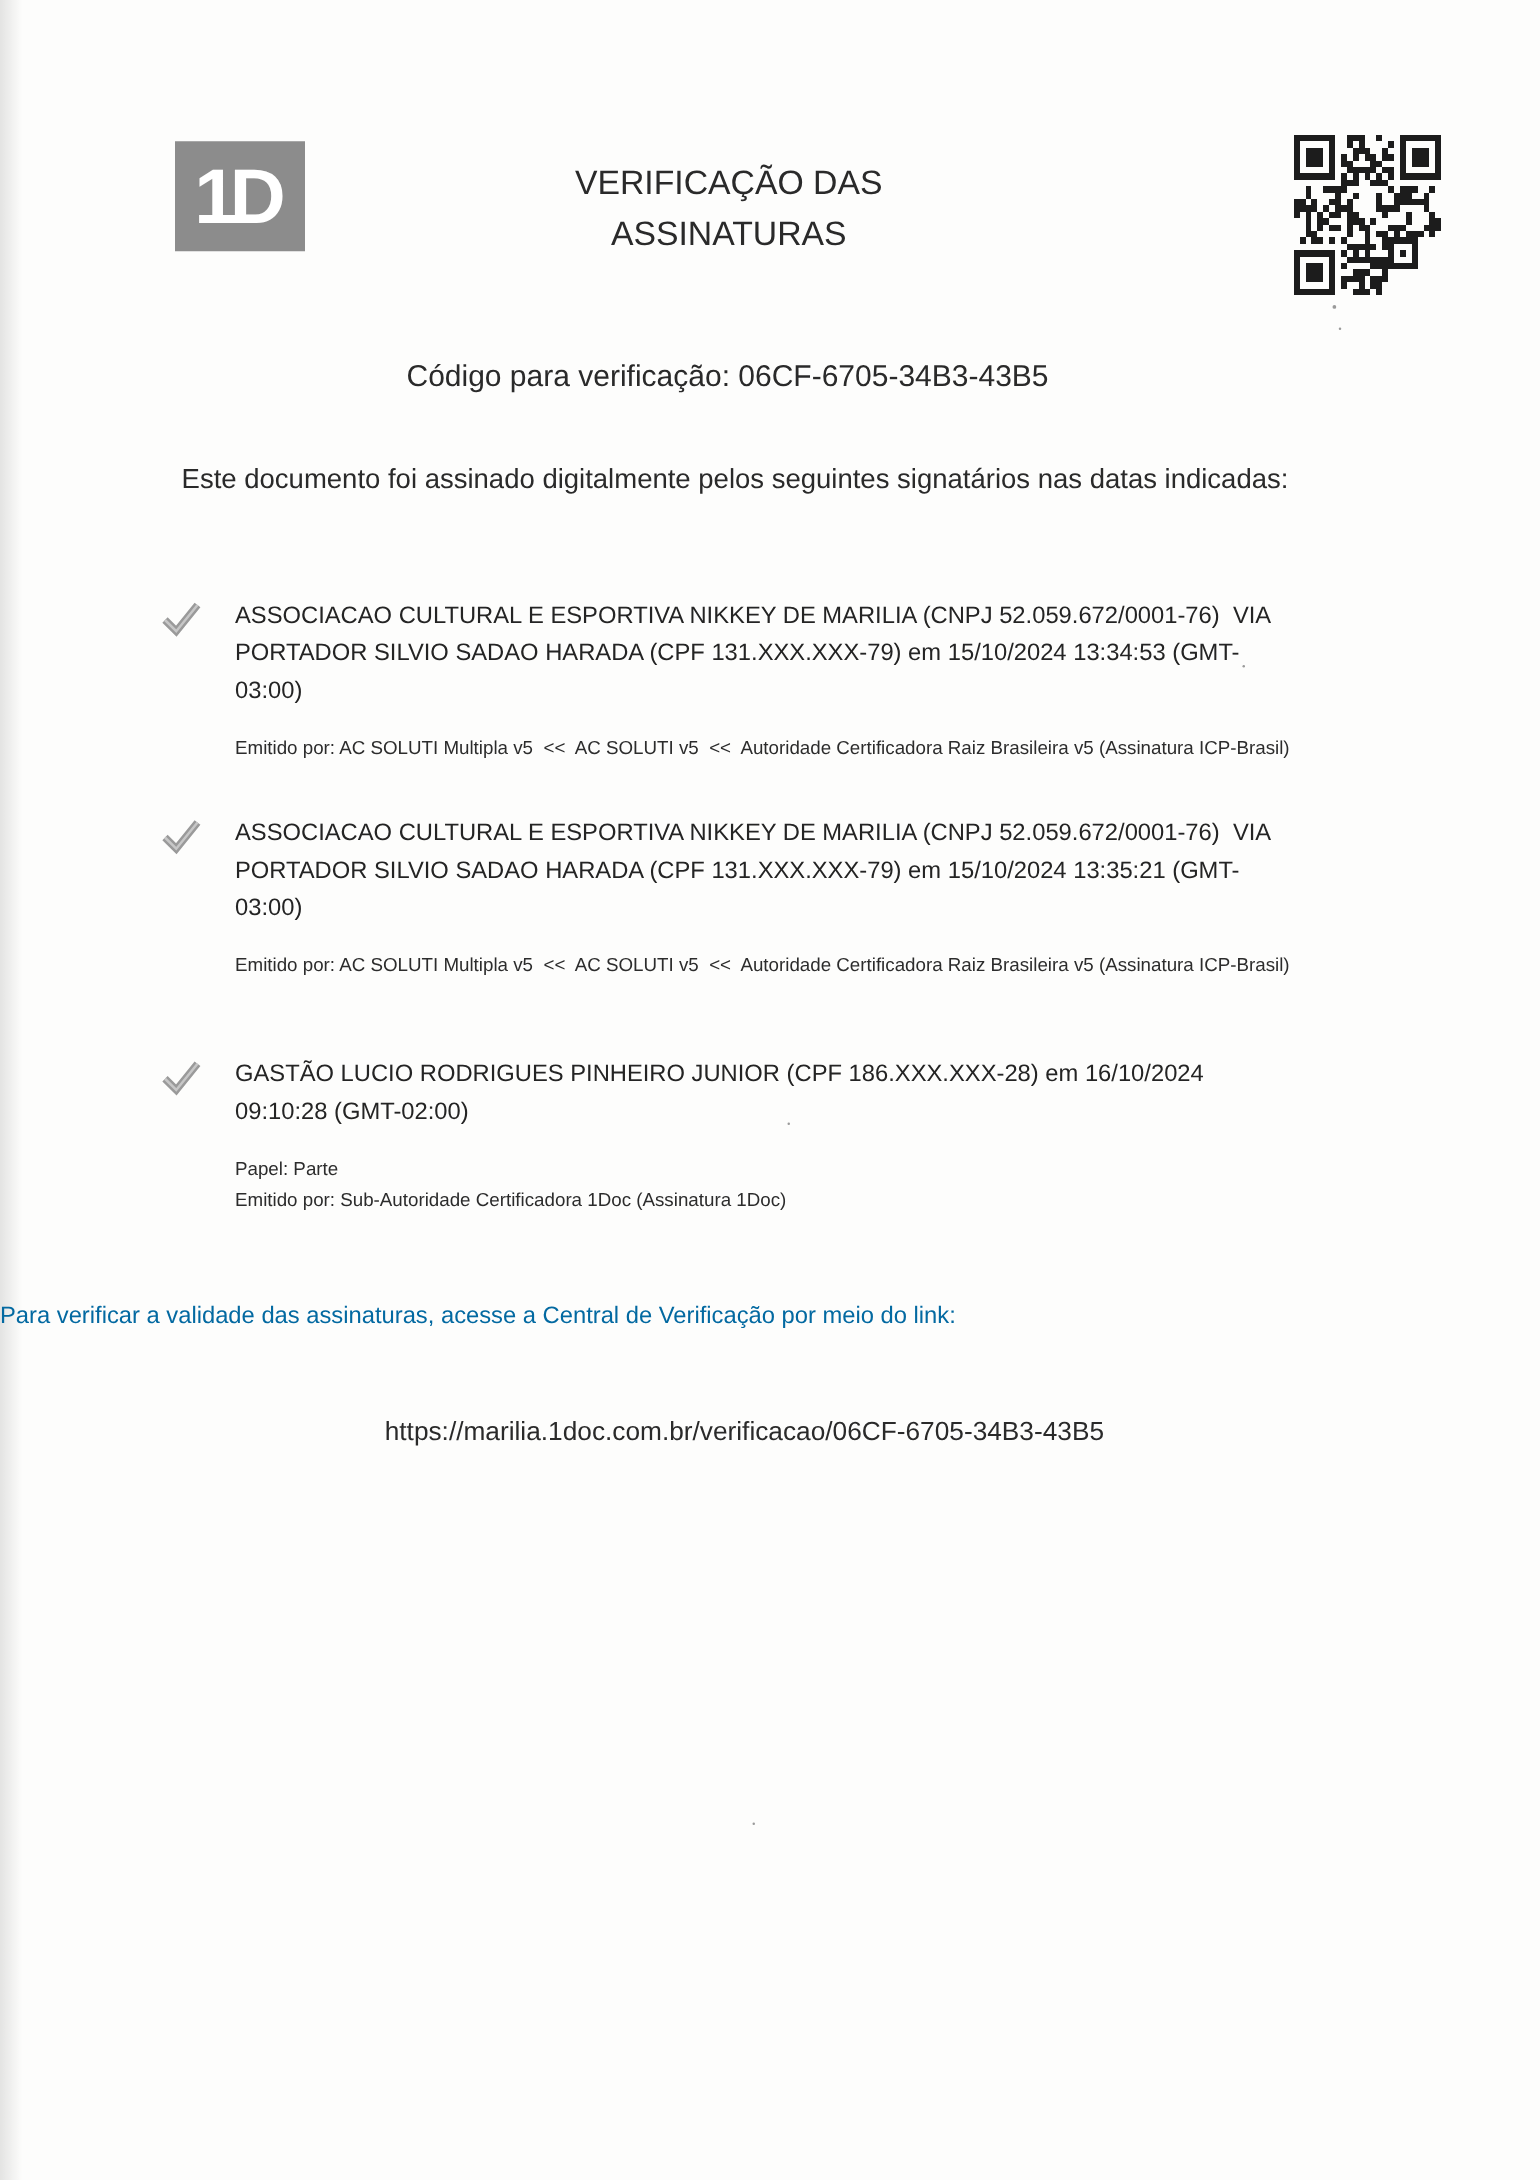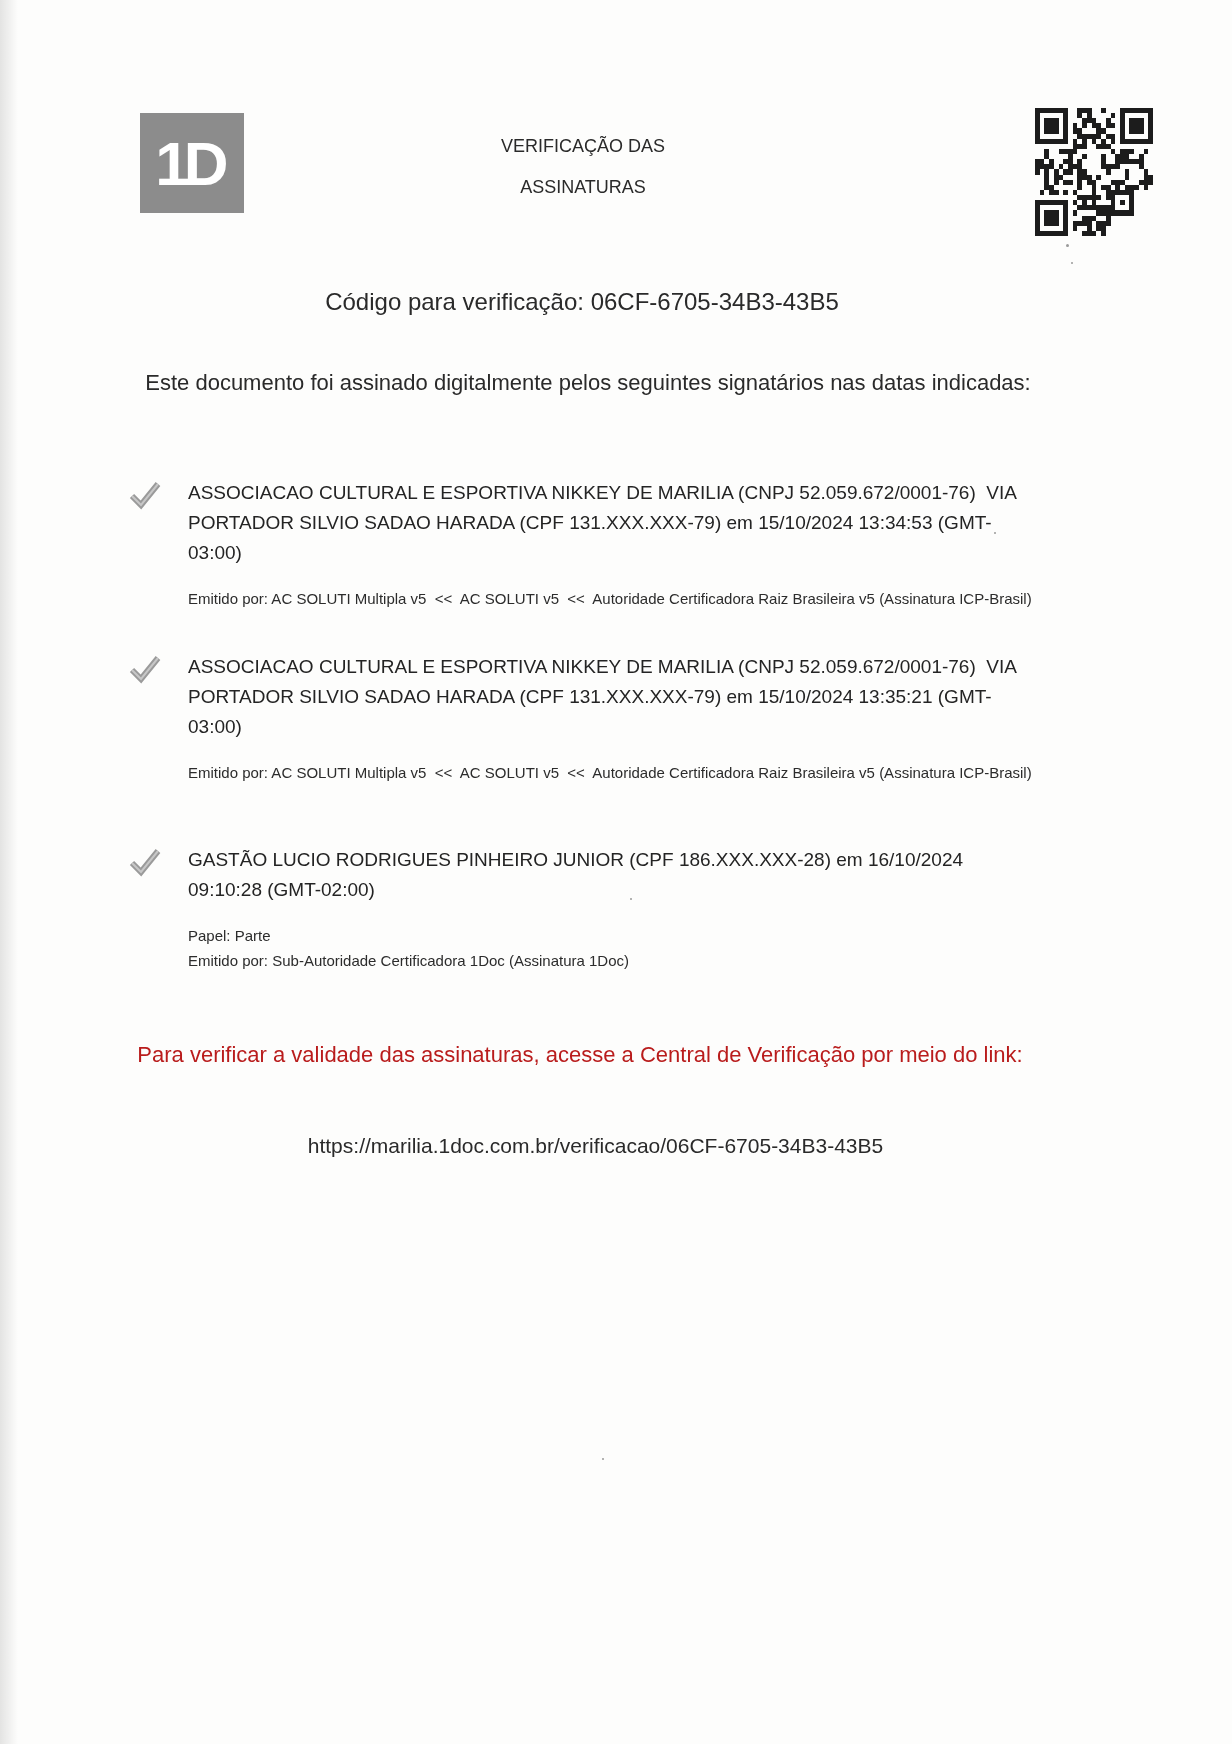--- a/index.html
+++ b/index.html
@@ -10,31 +10,31 @@
     background:#fdfdfc;
     font-family:"Liberation Sans", sans-serif;
     color:#222;
     overflow:hidden;
   }
   .scan-edge{
     position:absolute;left:0;top:0;bottom:0;width:18px;
     background:linear-gradient(to right, rgba(0,0,0,0.10), rgba(0,0,0,0));
   }
   .logo{
-    position:absolute;left:140px;top:113px;width:104px;height:100px;
+    position:absolute;left:140px;top:113px;width:104px;height:88px;
     background:#8c8c8c;
     display:flex;align-items:center;justify-content:center;
   }
   .logo-glyph{
     color:#ffffff;font-weight:bold;font-size:62px;letter-spacing:-6px;
     transform:translateX(-3px);
   }
   .doc-title{
     position:absolute;left:383px;top:126px;width:400px;
-    text-align:center;font-size:18px;line-height:41px;color:#2a2a2a;
+    text-align:center;font-size:27px;line-height:41px;color:#2a2a2a;
   }
   .qr-wrap{
     position:absolute;left:1035px;top:108px;width:118px;height:128px;
   }
   .code-line{
     position:absolute;left:0;right:68px;top:288px;
     text-align:center;font-size:24px;color:#2a2a2a;
   }
   .intro-line{
     position:absolute;left:0;right:56px;top:370px;
@@ -50,21 +50,21 @@
     position:absolute;left:60px;top:0;width:844px;
   }
   .sig-main{
     font-size:19px;line-height:30px;color:#242424;white-space:pre-wrap;
   }
   .sig-meta{
     font-size:15px;line-height:25px;color:#2c2c2c;margin-top:18px;white-space:pre-wrap;
   }
   .footer-instruction{
     position:absolute;left:0;right:72px;top:1042px;
-    text-align:center;font-size:22px;color:#b91c1c;
+    font-size:19px;color:#0369a1;
   }
   .footer-url{
     position:absolute;left:0;right:76px;top:1134px;
     text-align:center;font-size:21px;color:#2a2a2a;padding-left:35px;
   }
   .speckle{
     position:absolute;background:#9a9a9a;border-radius:50%;
   }
 </style>
 </head>

